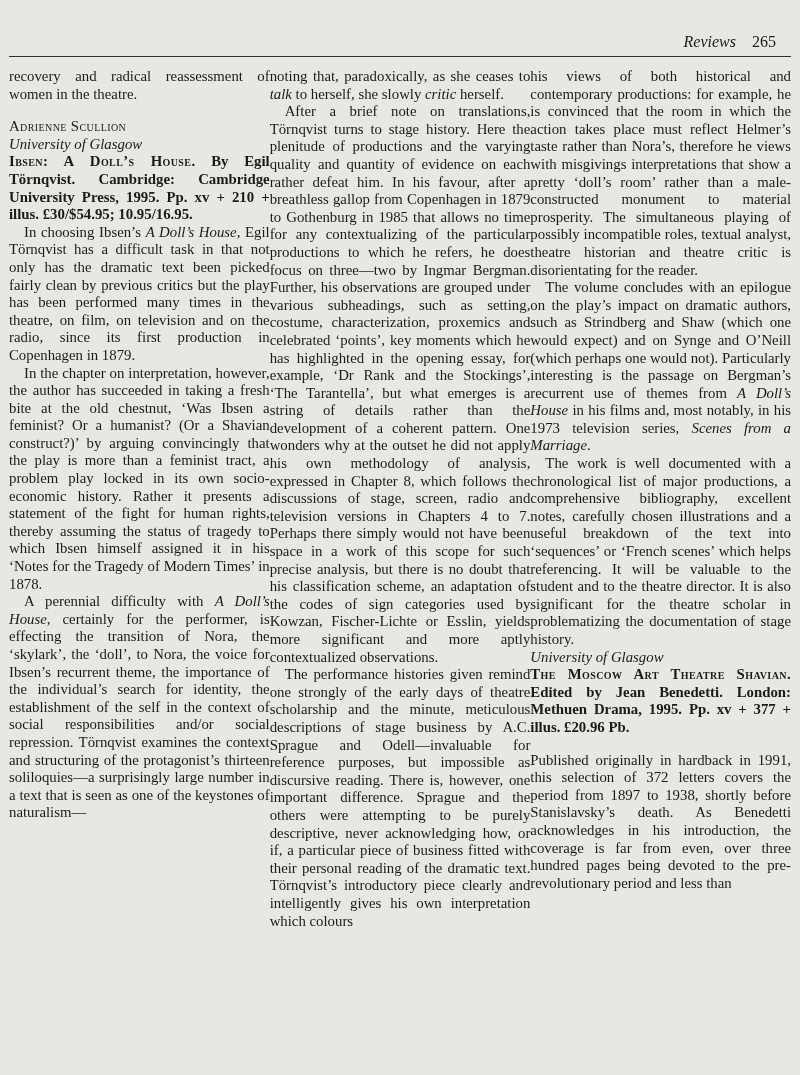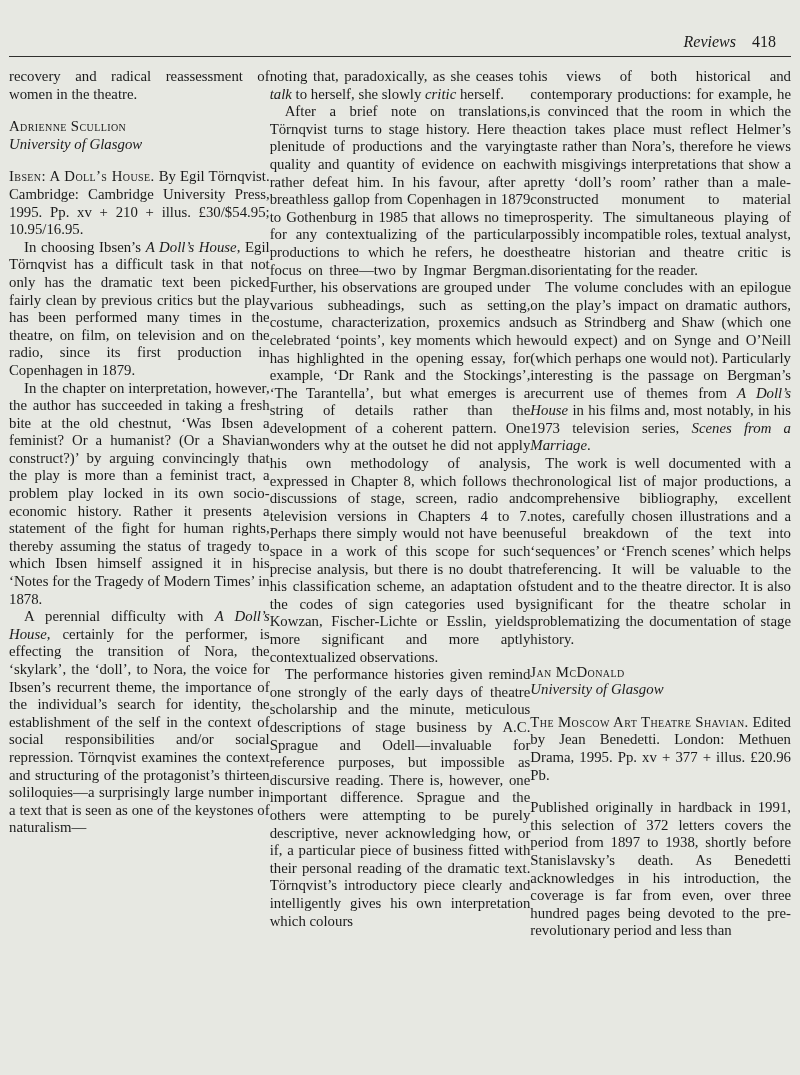--- a/index.html
+++ b/index.html
@@ -34,31 +34,31 @@
   }
   .para { text-indent: 15px; }
   .noindent { text-indent: 0; }
   .spaced { margin-top: 15px; }
   .reviewer {
     margin-top: 15px;
     font-variant: small-caps;
     letter-spacing: 0.4px;
   }
   .affiliation { font-style: italic; }
-  .citation { margin-top: 15px; text-indent: 0; }
+  .citation { text-indent: 0; font-weight: bold; }
   .sc { font-variant: small-caps; letter-spacing: 0.4px; }
   i { font-style: italic; }
 </style>
 </head>
 <body>
 
 <div class="page">
 
   <header class="running-head">
-    <span class="running-title">Reviews</span><span class="page-number">418</span>
+    <span class="running-title">Reviews</span><span class="page-number">265</span>
   </header>
 
   <div class="rule"></div>
 
   <main class="columns">
 
     <section class="column">
       <p class="para noindent">recovery and radical reassessment of women in the theatre.</p>
       <p class="reviewer">Adrienne Scullion</p>
       <p class="affiliation">University of Glasgow</p>
@@ -71,20 +71,19 @@
     <section class="column">
       <p class="para noindent">noting that, paradoxically, as she ceases to <i>talk</i> to herself, she slowly <i>critic</i> herself.</p>
       <p class="para">After a brief note on translations, Törnqvist turns to stage history. Here the plenitude of productions and the varying quality and quantity of evidence on each rather defeat him. In his favour, after a breathless gallop from Copenhagen in 1879 to Gothenburg in 1985 that allows no time for any contextualizing of the particular productions to which he refers, he does focus on three—two by Ingmar Bergman. Further, his observations are grouped under various subheadings, such as setting, costume, characterization, proxemics and celebrated ‘points’, key moments which he has highlighted in the opening essay, for example, ‘Dr Rank and the Stockings’, ‘The Tarantella’, but what emerges is a string of details rather than the development of a coherent pattern. One wonders why at the outset he did not apply his own methodology of analysis, expressed in Chapter 8, which follows the discussions of stage, screen, radio and television versions in Chapters 4 to 7. Perhaps there simply would not have been space in a work of this scope for such precise analysis, but there is no doubt that his classification scheme, an adaptation of the codes of sign categories used by Kowzan, Fischer-Lichte or Esslin, yields more significant and more aptly contextualized observations.</p>
       <p class="para">The performance histories given remind one strongly of the early days of theatre scholarship and the minute, meticulous descriptions of stage business by A.C. Sprague and Odell—invaluable for reference purposes, but impossible as discursive reading. There is, however, one important difference. Sprague and the others were attempting to be purely descriptive, never acknowledging how, or if, a particular piece of business fitted with their personal reading of the dramatic text. Törnqvist’s introductory piece clearly and intelligently gives his own interpretation which colours</p>
     </section>
 
     <section class="column">
       <p class="para noindent">his views of both historical and contemporary productions: for example, he is convinced that the room in which the action takes place must reflect Helmer’s taste rather than Nora’s, therefore he views with misgivings interpretations that show a pretty ‘doll’s room’ rather than a male-constructed monument to material prosperity. The simultaneous playing of possibly incompatible roles, textual analyst, theatre historian and theatre critic is disorientating for the reader.</p>
       <p class="para">The volume concludes with an epilogue on the play’s impact on dramatic authors, such as Strindberg and Shaw (which one would expect) and on Synge and O’Neill (which perhaps one would not). Particularly interesting is the passage on Bergman’s recurrent use of themes from <i>A Doll’s House</i> in his films and, most notably, in his 1973 television series, <i>Scenes from a Marriage</i>.</p>
       <p class="para">The work is well documented with a chronological list of major productions, a comprehensive bibliography, excellent notes, carefully chosen illustrations and a useful breakdown of the text into ‘sequences’ or ‘French scenes’ which helps referencing. It will be valuable to the student and to the theatre director. It is also significant for the theatre scholar in problematizing the documentation of stage history.</p>
-      <p class="reviewer">Jan McDonald</p>
       <p class="affiliation">University of Glasgow</p>
       <p class="citation"><span class="sc">The Moscow Art Theatre Shavian.</span> <span>Edited by Jean Benedetti. London: Methuen Drama, 1995. Pp. xv + 377 + illus. £20.96 Pb.</span></p>
       <p class="para noindent spaced">Published originally in hardback in 1991, this selection of 372 letters covers the period from 1897 to 1938, shortly before Stanislavsky’s death. As Benedetti acknowledges in his introduction, the coverage is far from even, over three hundred pages being devoted to the pre-revolutionary period and less than</p>
     </section>
 
   </main>
 </div>
 
 </body></html>

